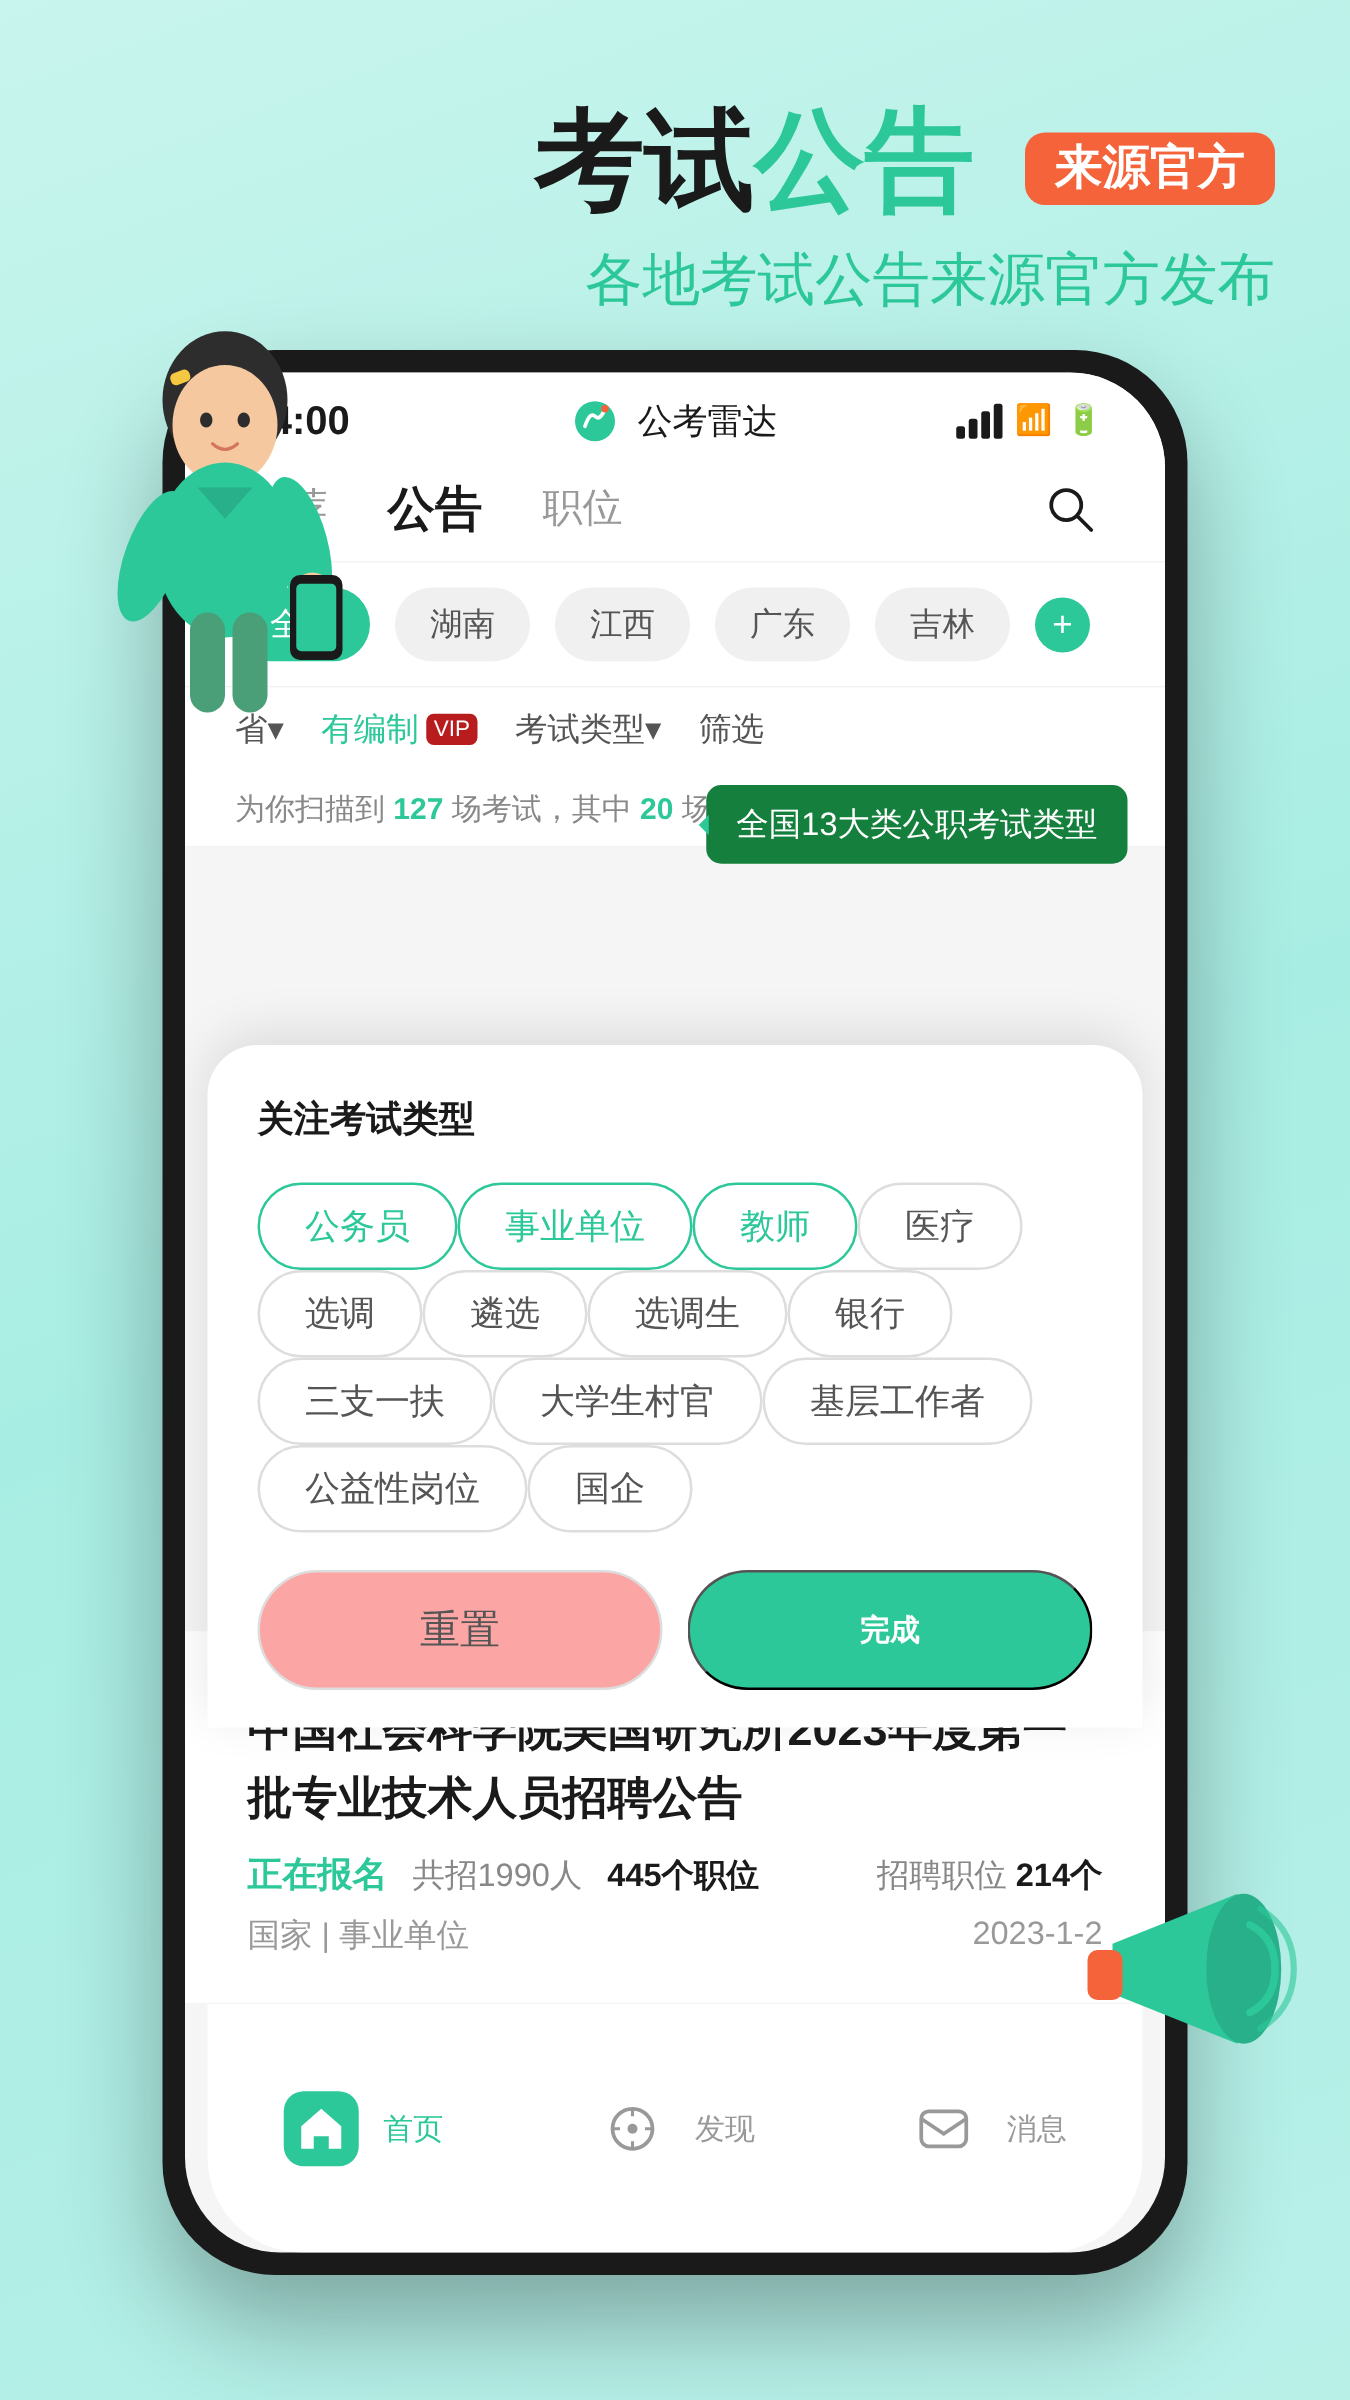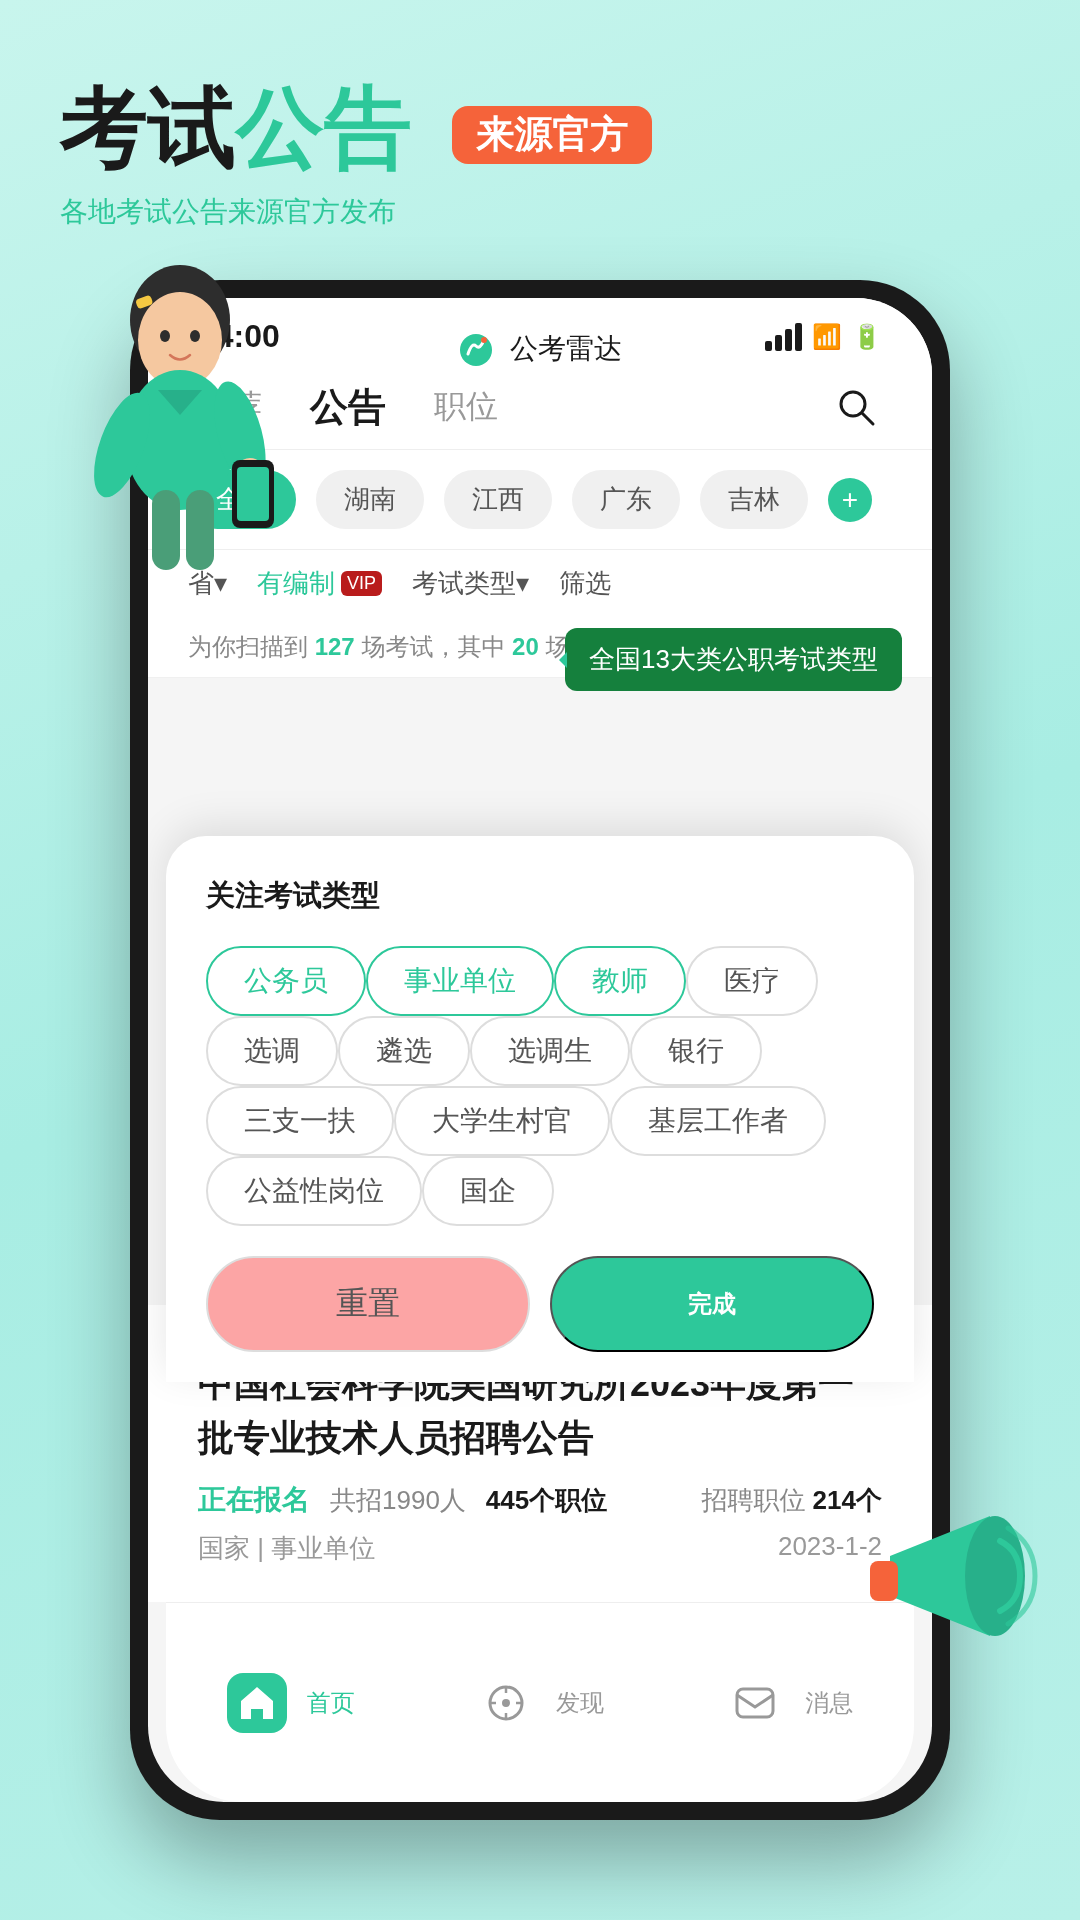--- a/index.html
+++ b/index.html
@@ -8,21 +8,21 @@
       height: 1920px;
       background: linear-gradient(160deg, #c8f5ed 0%, #a8ede3 50%, #b8f0e8 100%);
       font-family: -apple-system, 'PingFang SC', 'Microsoft YaHei', sans-serif;
       overflow: hidden;
       position: relative;
     }
 
     
     .hero-section {
       padding: 80px 60px 40px 60px;
-      text-align: left;
+      text-align: right;
     }
     .hero-title {
       font-size: 88px;
       font-weight: 900;
       color: #1a1a1a;
       line-height: 1.1;
       margin-bottom: 16px;
     }
     .hero-title .highlight {
       color: #2dc89a;
@@ -32,21 +32,21 @@
       background: #f5633a;
       color: #fff;
       font-size: 38px;
       font-weight: 700;
       padding: 8px 24px;
       border-radius: 16px;
       margin-left: 16px;
       vertical-align: middle;
     }
     .hero-subtitle {
-      font-size: 28px;
+      font-size: 46px;
       color: #2dc89a;
       font-weight: 500;
       margin-top: 10px;
     }
 
     
     .phone-container {
       position: absolute;
       top: 280px;
       left: 50%;
@@ -85,26 +85,26 @@
       font-weight: 600;
       color: #1a1a1a;
     }
     .status-icons {
       display: flex;
       align-items: center;
       gap: 10px;
     }
     .app-logo {
       display: flex;
-      align-items: flex-end;
+      align-items: center;
       gap: 16px;
       position: absolute;
       left: 50%;
       transform: translateX(-50%);
-      top: 32px;
+      top: 20px;
     }
 
     
     .nav-tabs {
       display: flex;
       align-items: center;
       padding: 16px 50px;
       background: #fff;
       border-bottom: 1px solid #eee;
       gap: 48px;

